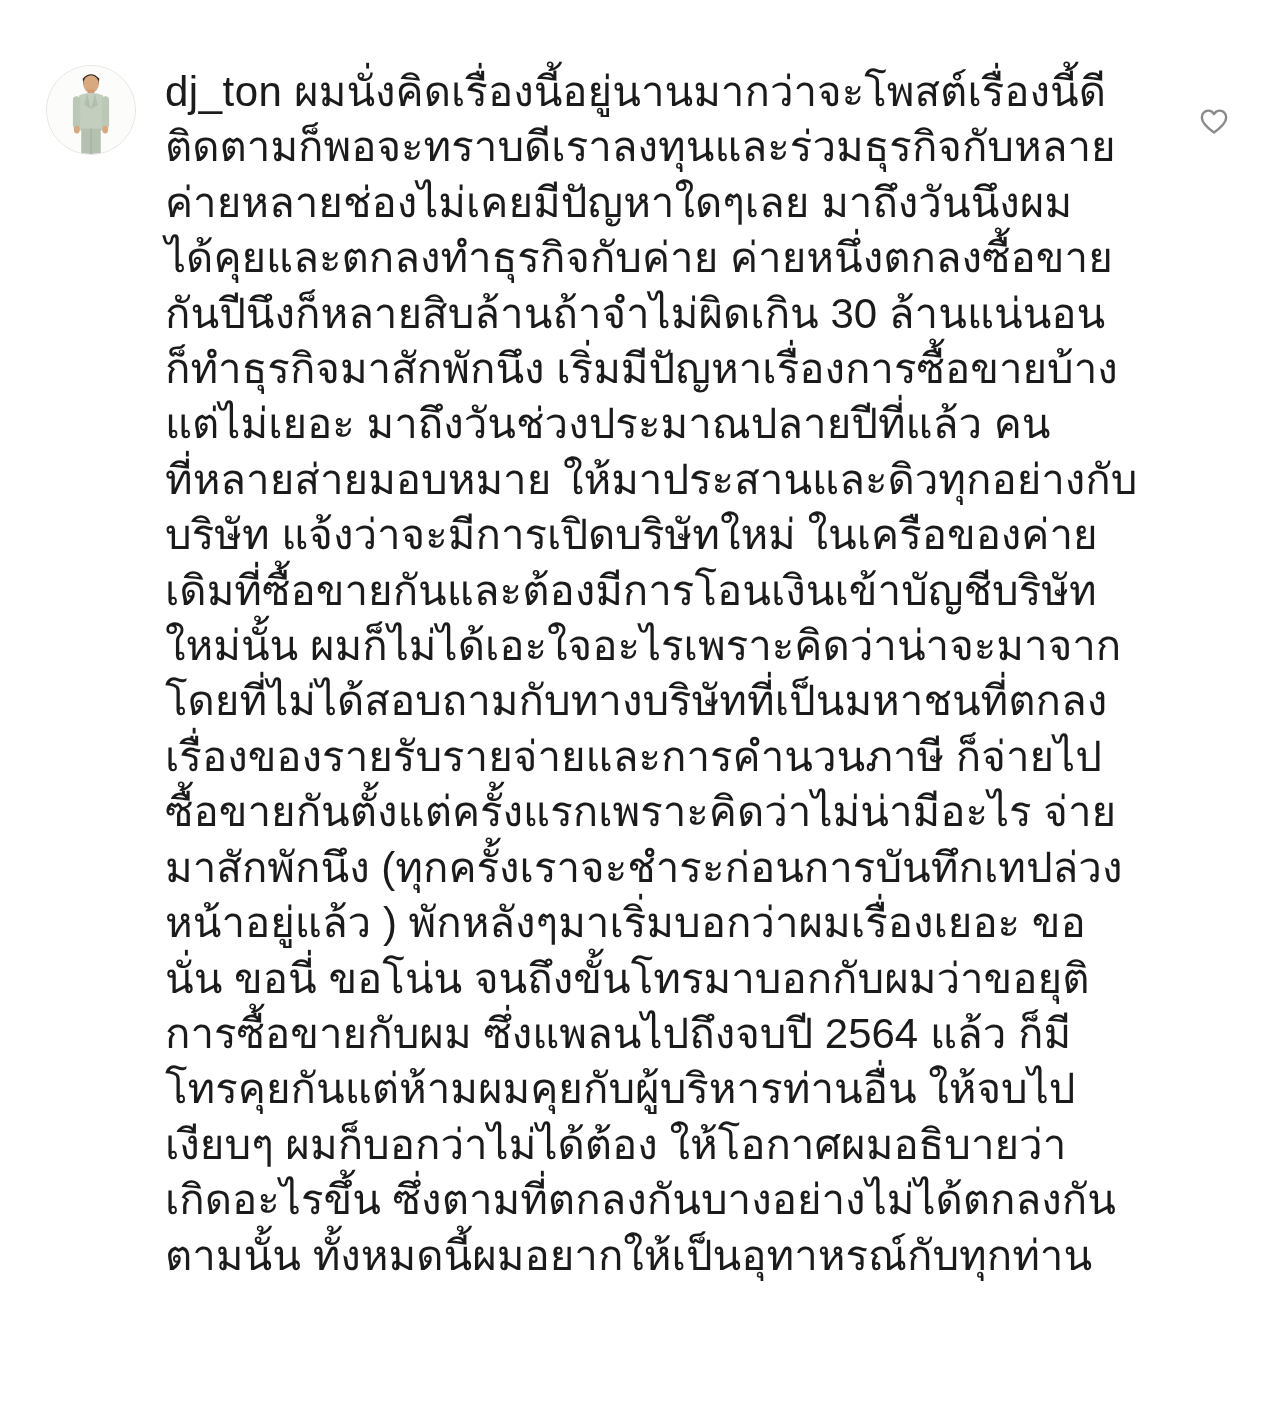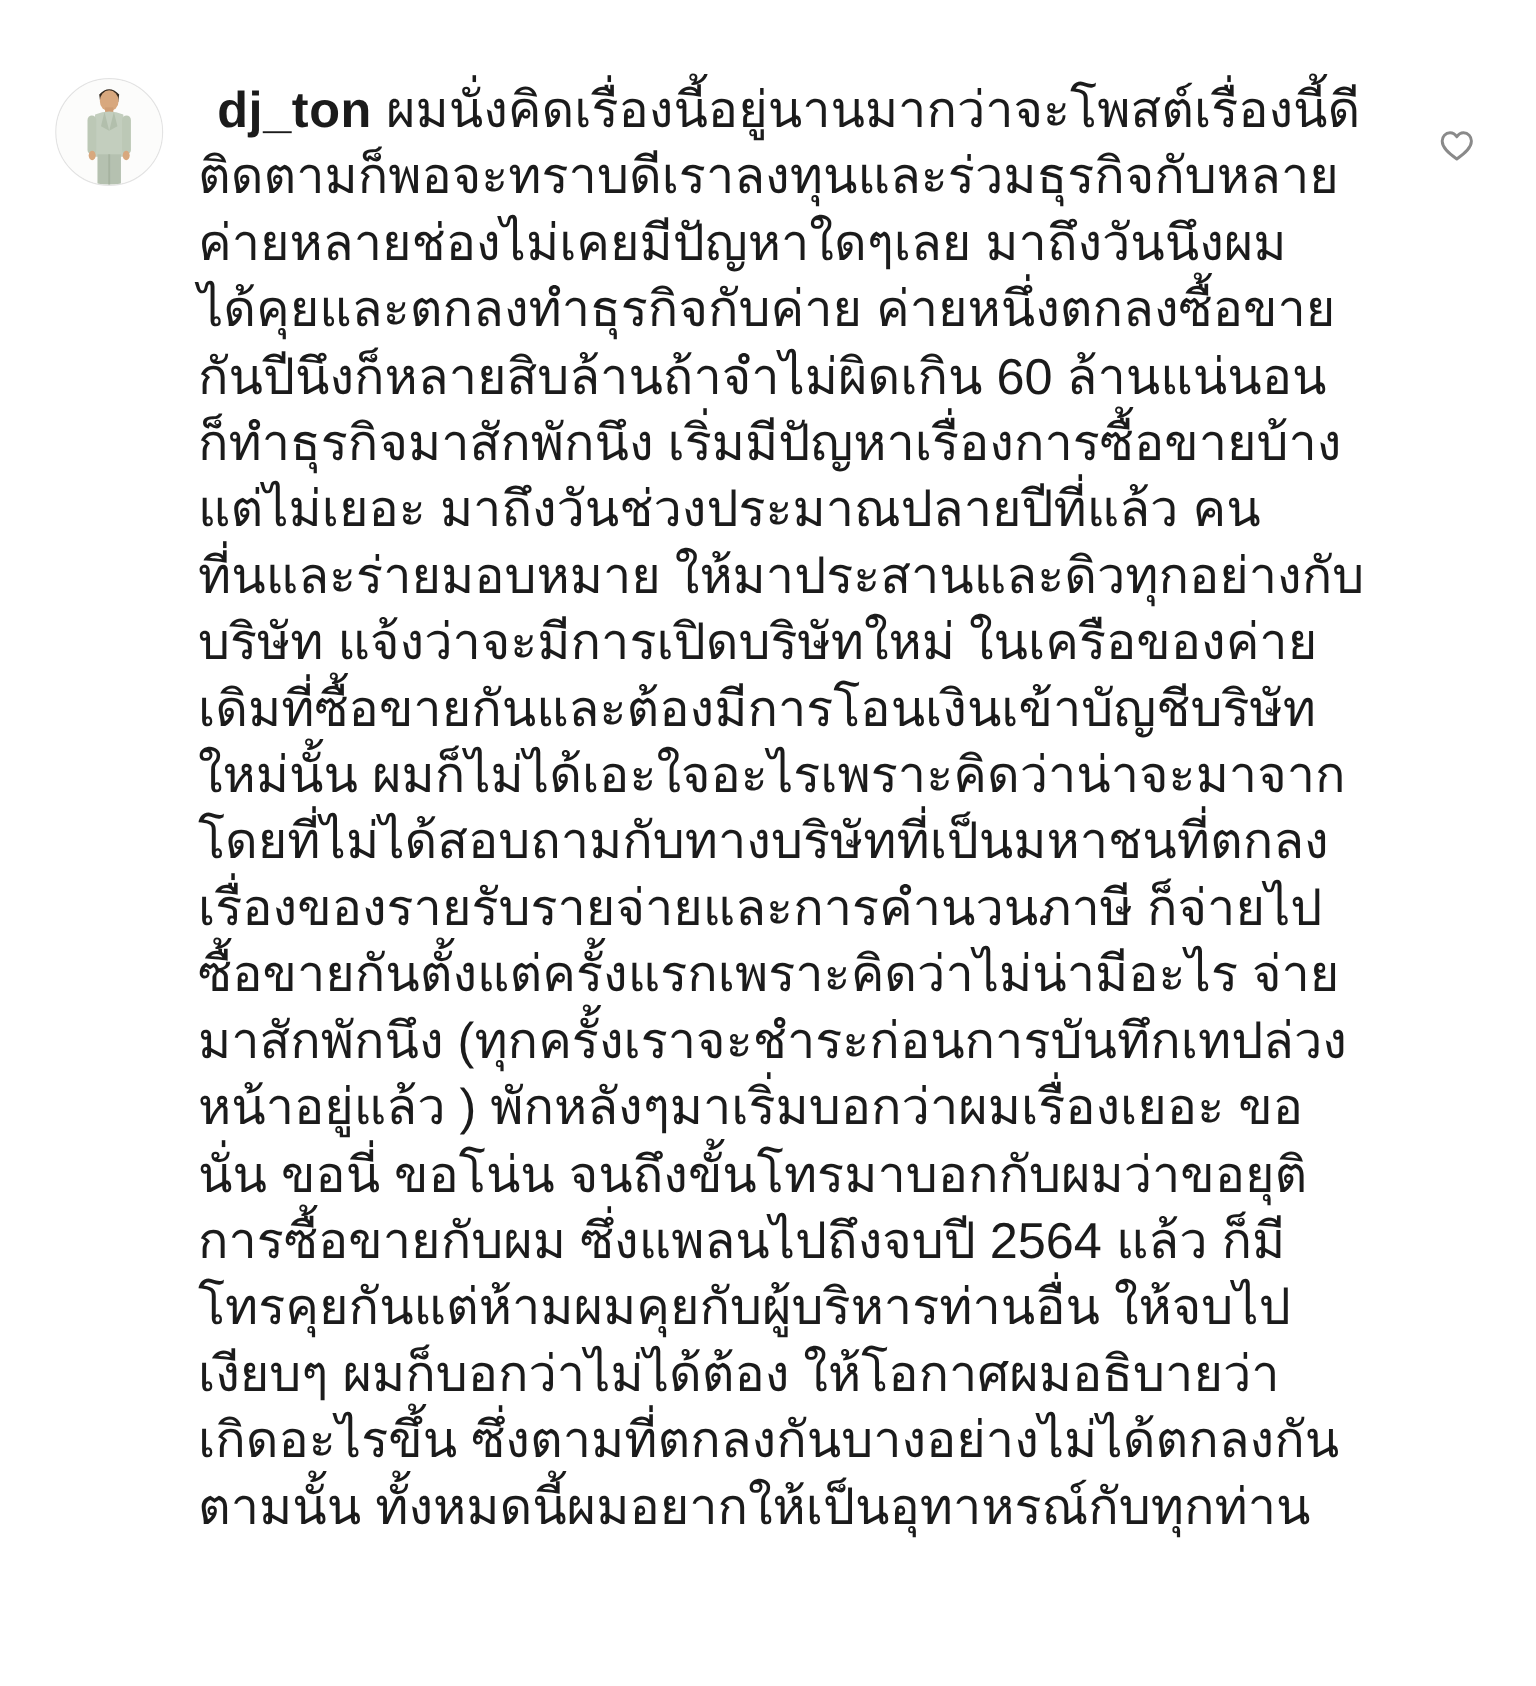--- a/index.html
+++ b/index.html
@@ -41,23 +41,22 @@
     padding-top:64px;
     color:var(--text);
     font-size:42px;
     line-height:55.4px;
     overflow:visible;
   }
   .cap-line{
     white-space:nowrap;
   }
   .username{
-    font-weight:700;
+    font-weight:400;
     letter-spacing:0.5px;
-    margin-left:16px;
   }
   .like-col{
     flex:1 1 auto;
     position:relative;
     height:200px;
   }
   .like-btn{
     position:absolute;
     left:59px; top:104px;
     width:36px; height:34px;
@@ -100,24 +99,24 @@
         <rect x="44.2" y="64" width="1.6" height="26" fill="#a6b3a0"></rect>
       </svg>
     </div>
   </div>
 
   <div class="caption">
       <div class="cap-line"><span class="username">dj_ton</span> ผมนั่งคิดเรื่องนี้อยู่นานมากว่าจะโพสต์เรื่องนี้ดี</div>
       <div class="cap-line">ติดตามก็พอจะทราบดีเราลงทุนและร่วมธุรกิจกับหลาย</div>
       <div class="cap-line">ค่ายหลายช่องไม่เคยมีปัญหาใดๆเลย มาถึงวันนึงผม</div>
       <div class="cap-line">ได้คุยและตกลงทำธุรกิจกับค่าย ค่ายหนึ่งตกลงซื้อขาย</div>
-      <div class="cap-line">กันปีนึงก็หลายสิบล้านถ้าจำไม่ผิดเกิน 60 ล้านแน่นอน</div>
+      <div class="cap-line">กันปีนึงก็หลายสิบล้านถ้าจำไม่ผิดเกิน 30 ล้านแน่นอน</div>
       <div class="cap-line">ก็ทำธุรกิจมาสักพักนึง เริ่มมีปัญหาเรื่องการซื้อขายบ้าง</div>
       <div class="cap-line">แต่ไม่เยอะ มาถึงวันช่วงประมาณปลายปีที่แล้ว คน</div>
-      <div class="cap-line">ที่นและร่ายมอบหมาย ให้มาประสานและดิวทุกอย่างกับ</div>
+      <div class="cap-line">ที่หลายส่ายมอบหมาย ให้มาประสานและดิวทุกอย่างกับ</div>
       <div class="cap-line">บริษัท แจ้งว่าจะมีการเปิดบริษัทใหม่ ในเครือของค่าย</div>
       <div class="cap-line">เดิมที่ซื้อขายกันและต้องมีการโอนเงินเข้าบัญชีบริษัท</div>
       <div class="cap-line">ใหม่นั้น ผมก็ไม่ได้เอะใจอะไรเพราะคิดว่าน่าจะมาจาก</div>
       <div class="cap-line">โดยที่ไม่ได้สอบถามกับทางบริษัทที่เป็นมหาชนที่ตกลง</div>
       <div class="cap-line">เรื่องของรายรับรายจ่ายและการคำนวนภาษี ก็จ่ายไป</div>
       <div class="cap-line">ซื้อขายกันตั้งแต่ครั้งแรกเพราะคิดว่าไม่น่ามีอะไร จ่าย</div>
       <div class="cap-line">มาสักพักนึง (ทุกครั้งเราจะชำระก่อนการบันทึกเทปล่วง</div>
       <div class="cap-line">หน้าอยู่แล้ว ) พักหลังๆมาเริ่มบอกว่าผมเรื่องเยอะ ขอ</div>
       <div class="cap-line">นั่น ขอนี่ ขอโน่น จนถึงขั้นโทรมาบอกกับผมว่าขอยุติ</div>
       <div class="cap-line">การซื้อขายกับผม ซึ่งแพลนไปถึงจบปี 2564 แล้ว ก็มี</div>

